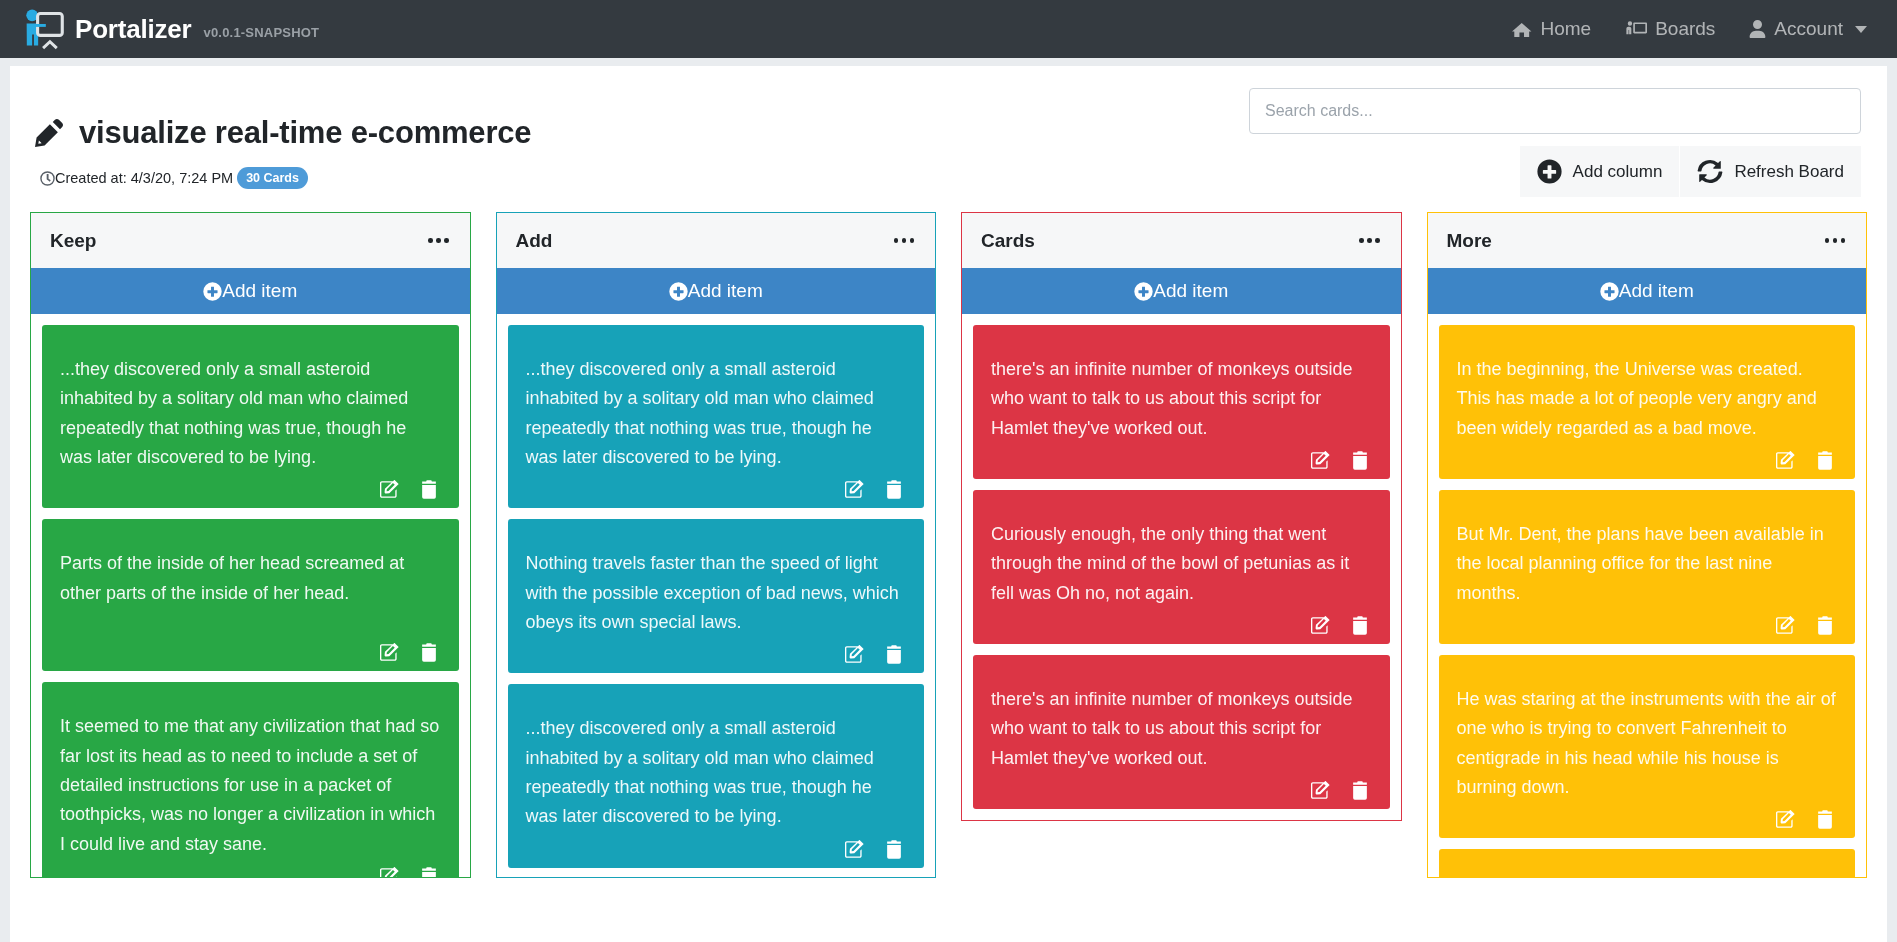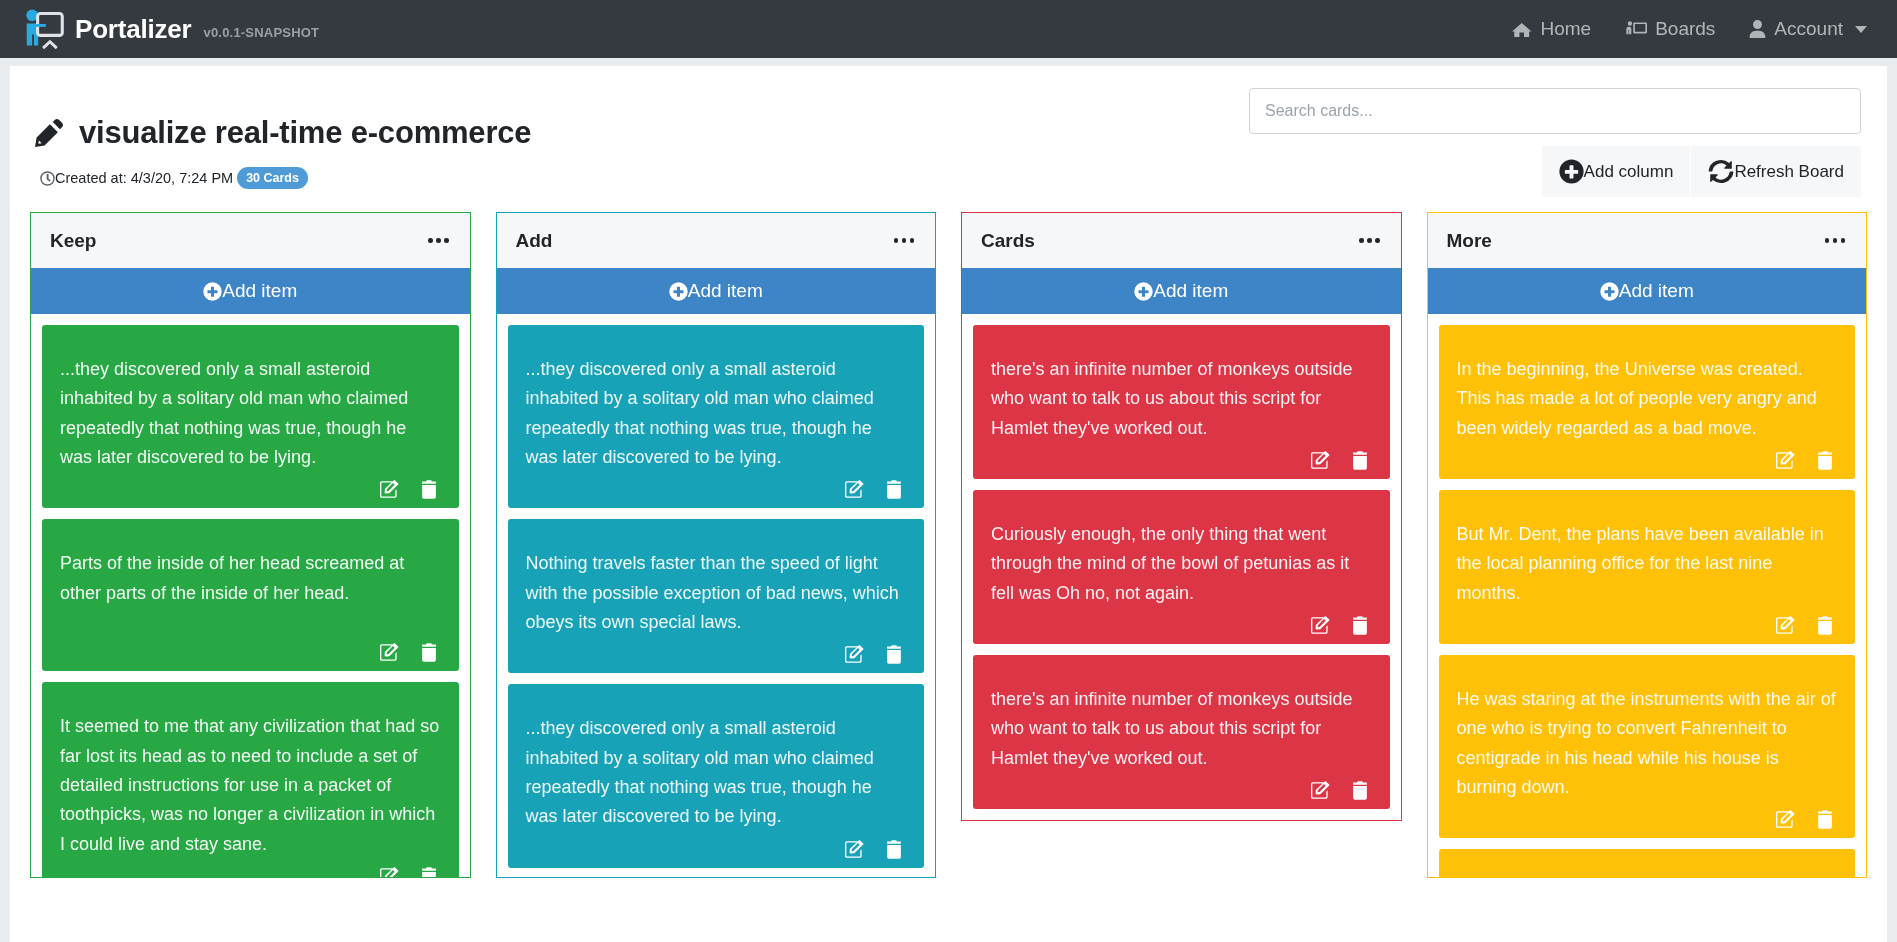--- a/index.html
+++ b/index.html
@@ -143,20 +143,21 @@
   .header-actions {
     display: flex;
     justify-content: flex-end;
     margin-top: 12px;
   }
   .action-btn {
     background: #f6f7f8;
     border: none;
     display: flex;
     align-items: center;
+    gap: 11px;
     padding: 13px 17px;
     font-size: 17px;
     color: #212529;
     cursor: pointer;
     font-family: "Liberation Sans", sans-serif;
     border-right: 1px solid #fff;
   }
   .action-btn:last-child { border-right: none; }
   .action-btn svg { display: block; }
 

